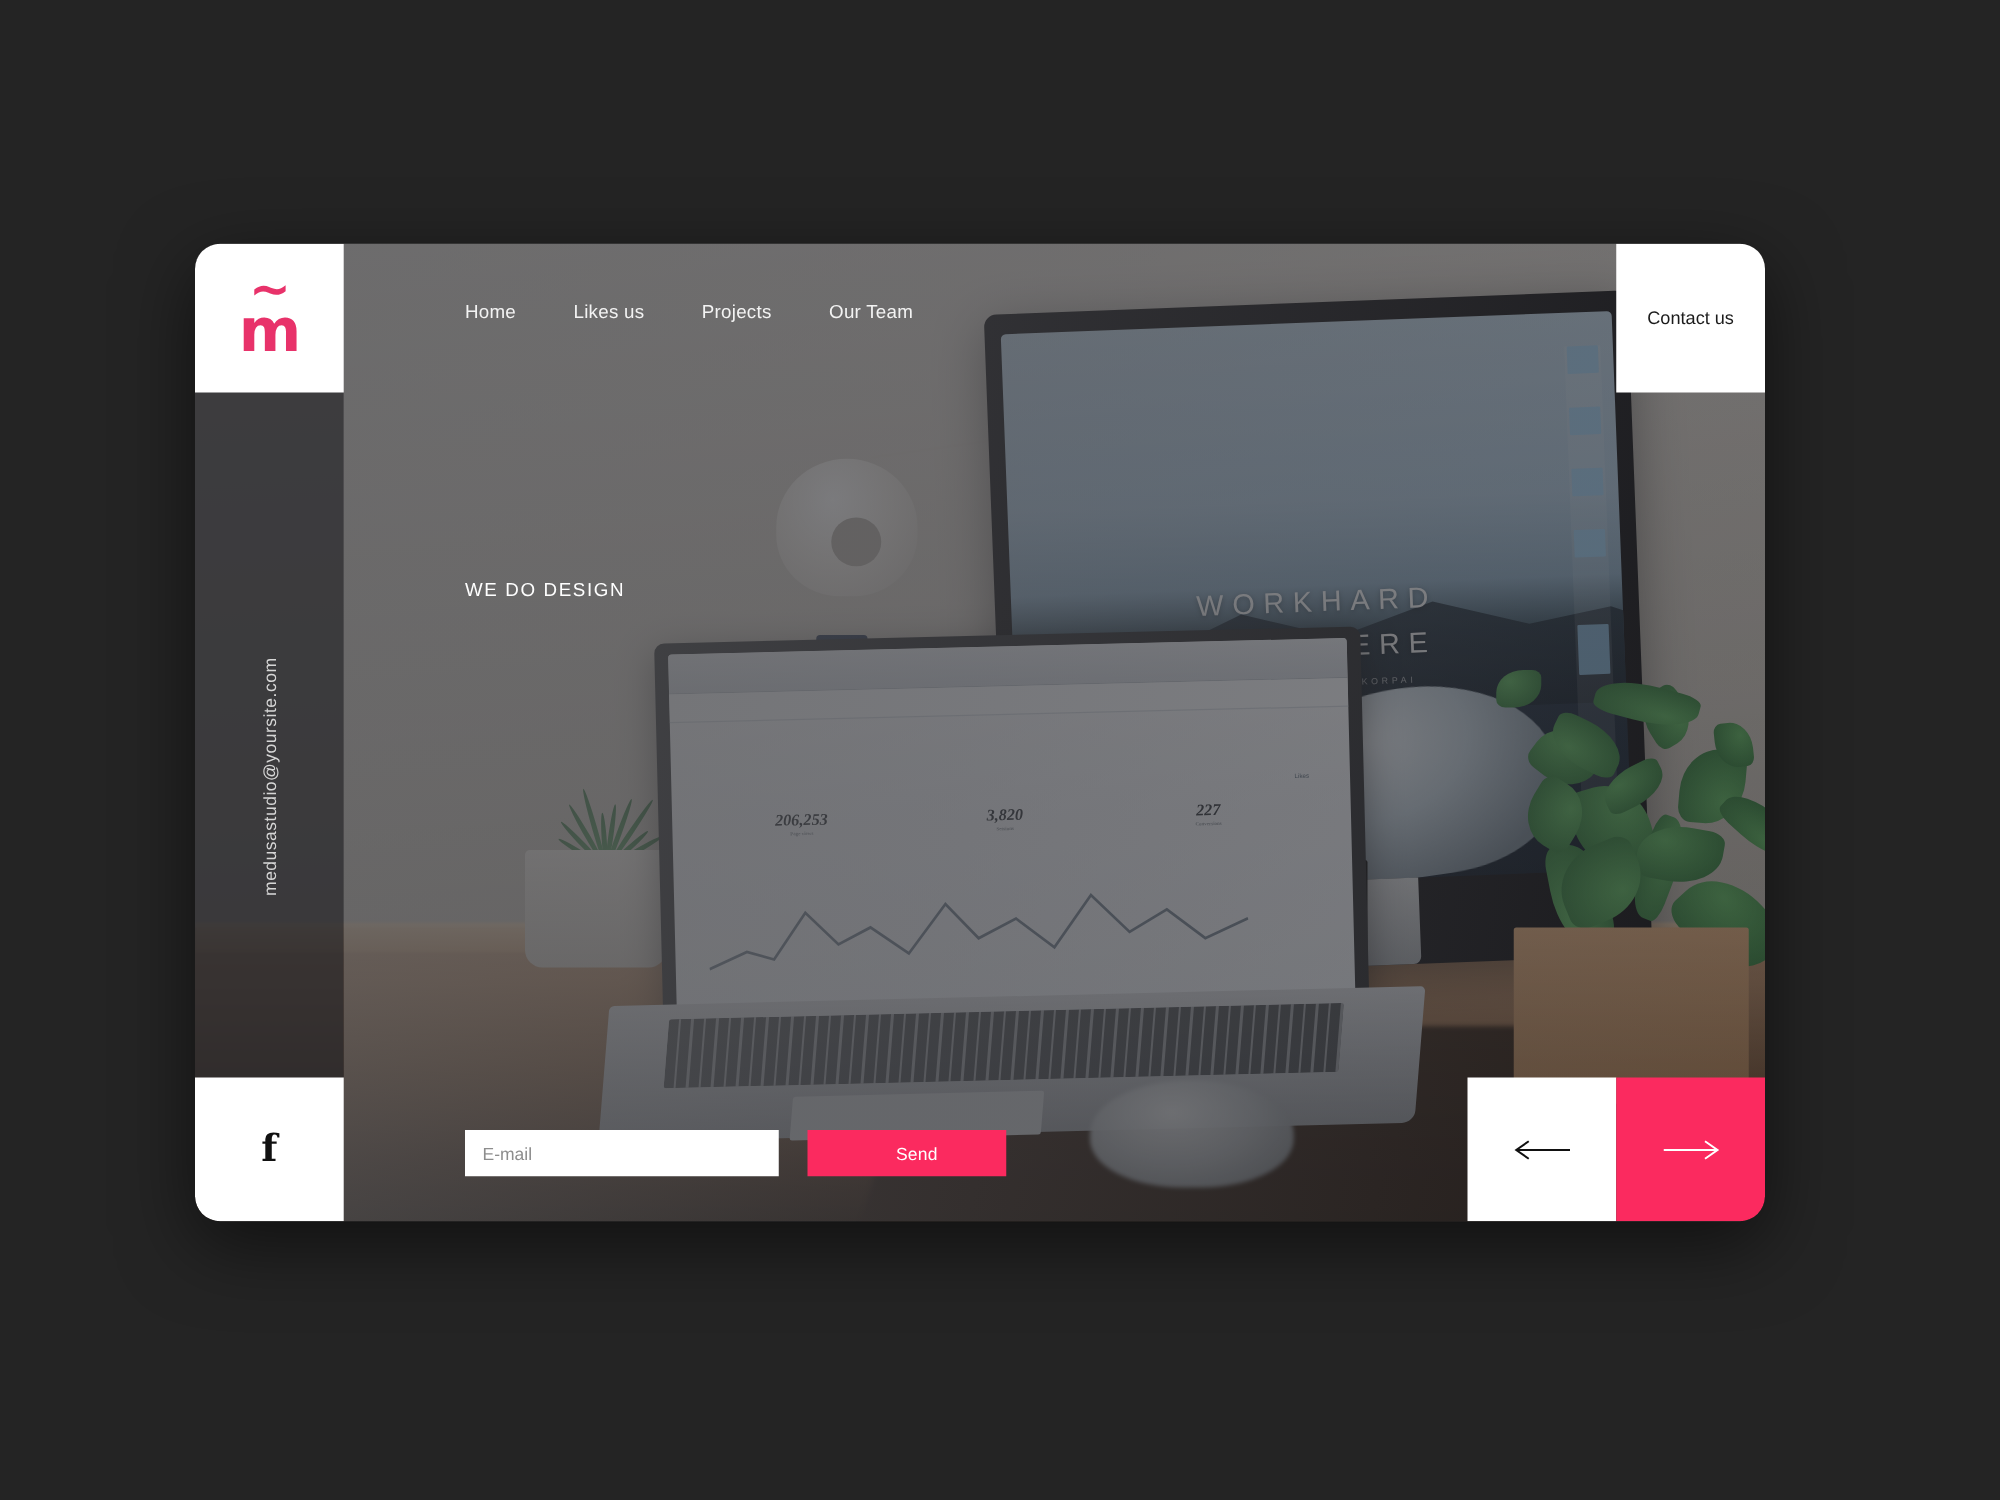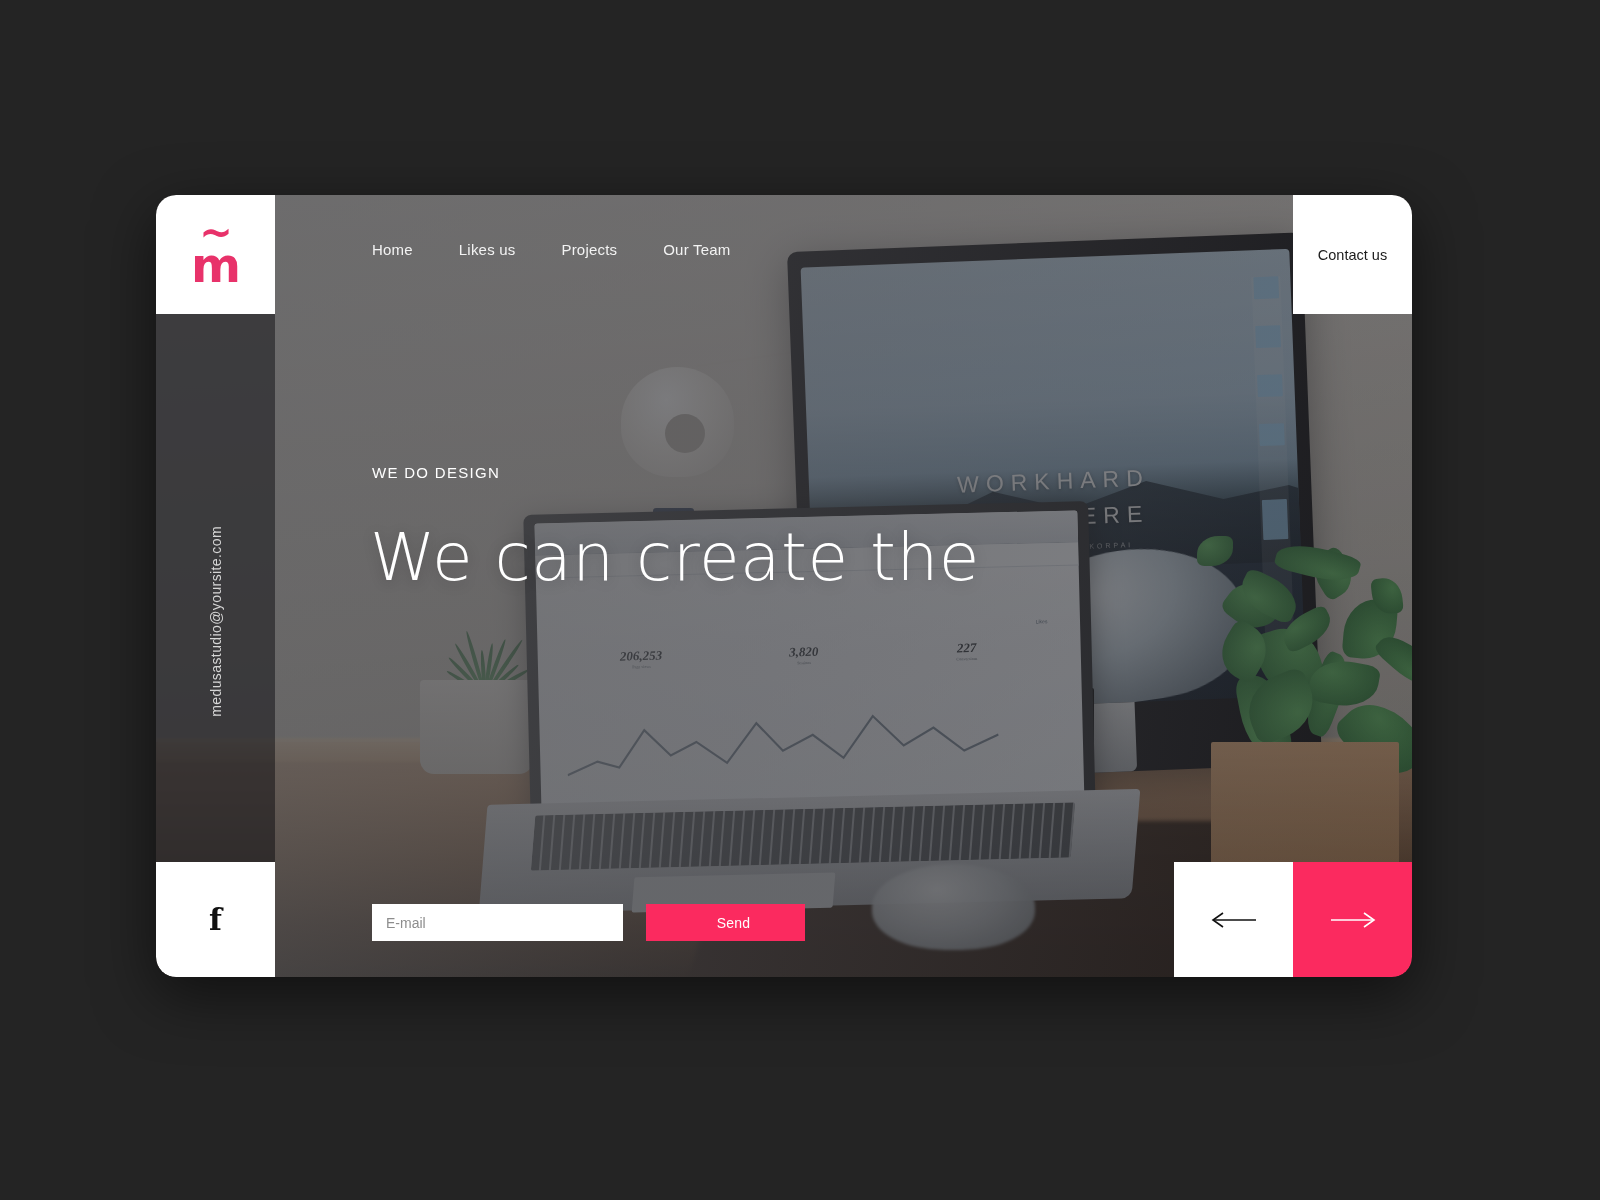--- a/index.html
+++ b/index.html
@@ -565,21 +565,20 @@
     <a class="nav-item">Projects</a>
     <a class="nav-item">Our Team</a>
   </nav>
 
   <div id="contact-card">
     <span>Contact us</span>
   </div>
 
   <div id="eyebrow">WE DO DESIGN</div>
   <h1 id="headline">
-    <span class="l1">We can create the</span>
   </h1>
 
   <div id="bottom">
 
     <div id="fb-card">
       <span class="f">f</span>
     </div>
 
     <form id="form">
       <input class="fld" id="email-field" type="text" placeholder="E-mail" style="">

